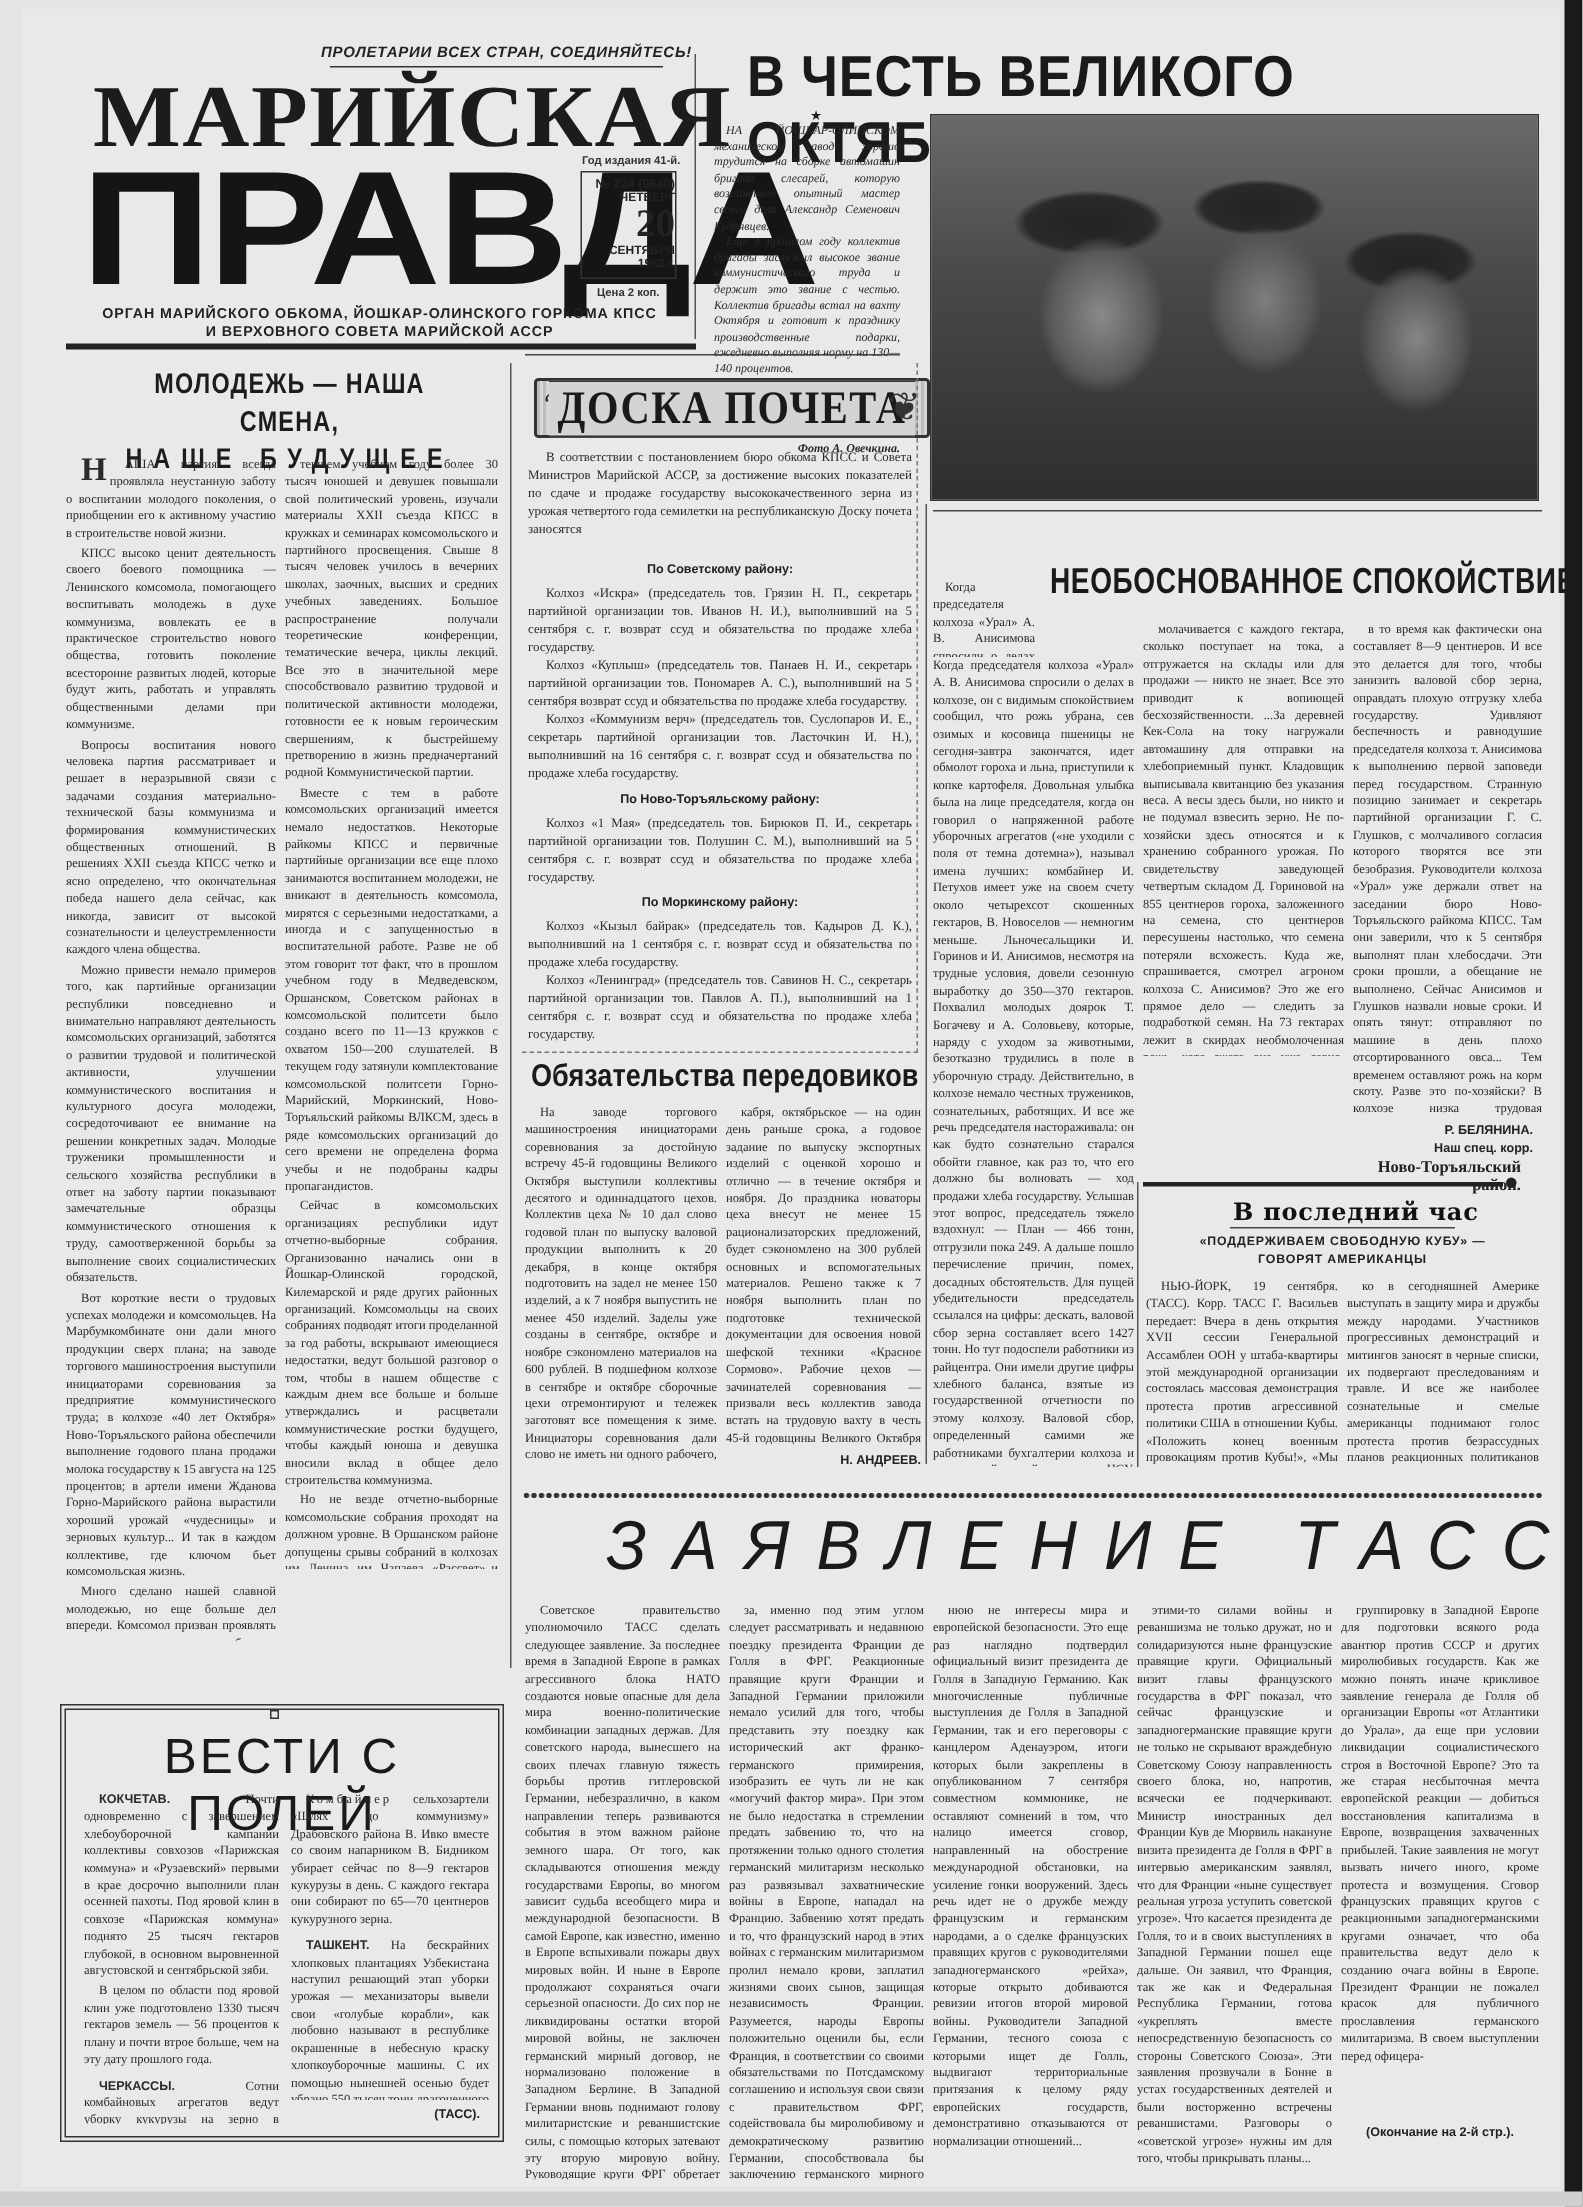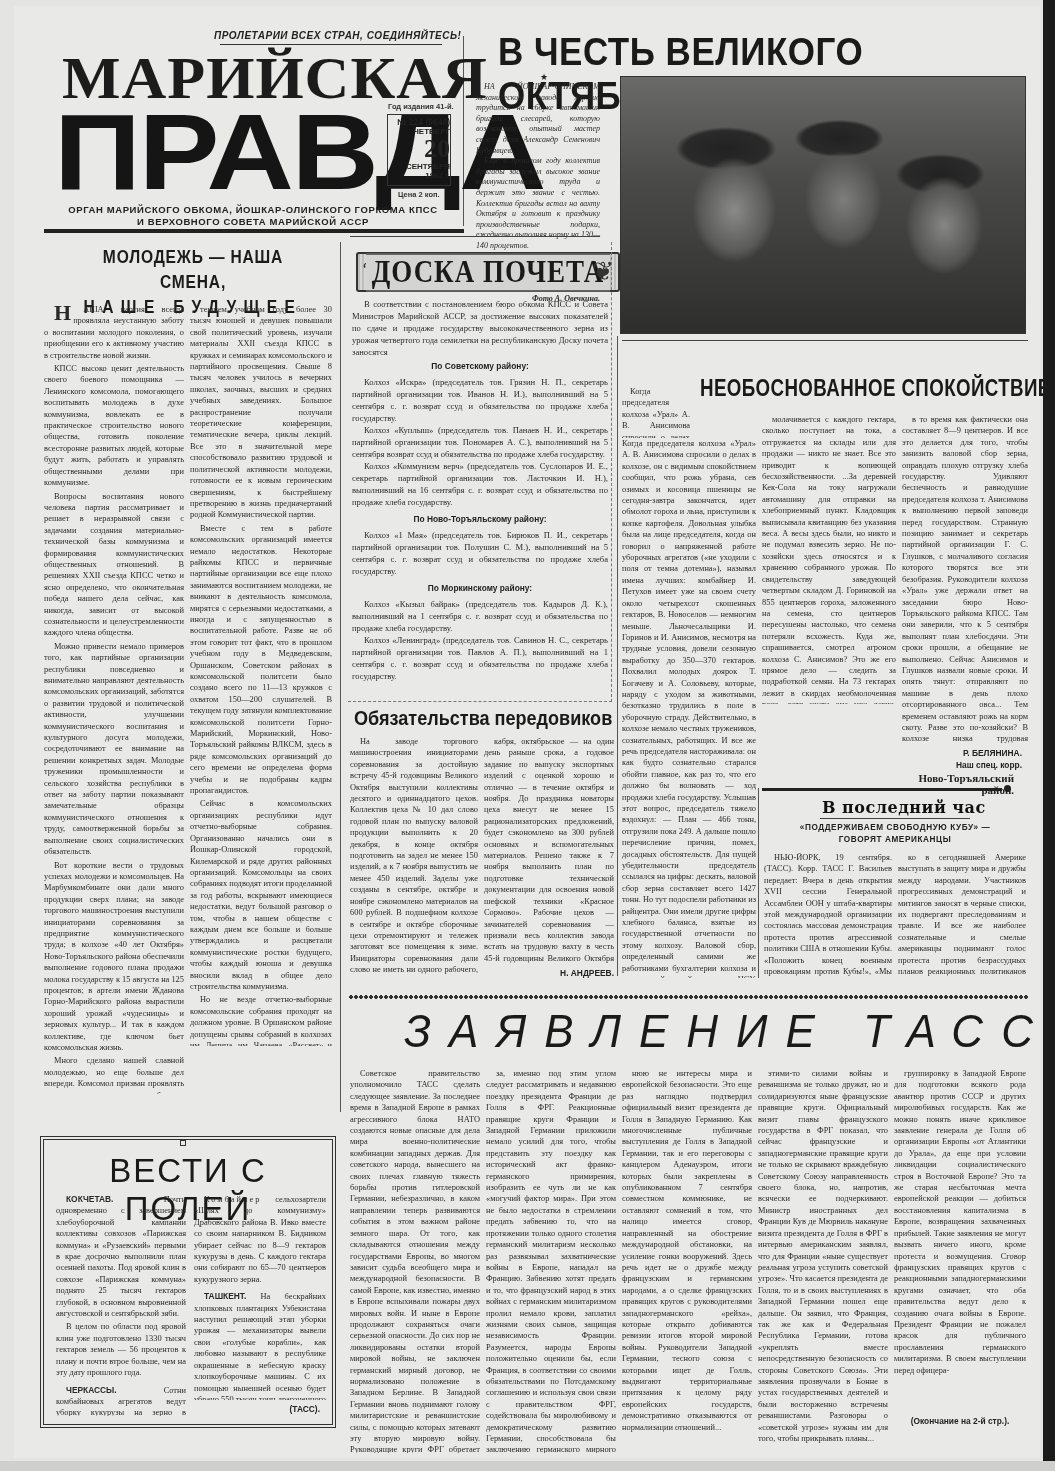--- a/index.html
+++ b/index.html
@@ -155,21 +155,21 @@
   </div>
 
   <div class="abs honor-banner" style="left:342px; top:246px; width:264px; height:40px;">
     <div class="wheat" style="left:4px;">❦</div>
     <span>ДОСКА ПОЧЕТА</span>
     <div class="wheat" style="right:4px;">❦</div>
   </div>
   <div class="abs dotted-frame" style="left:334px; top:236px; width:264px; height:460px;"></div>
   <div class="abs" style="left:338px; top:292px; width:256px;">
     <p class="honor-text">В соответствии с постановлением бюро обкома КПСС и Совета Министров Марийской АССР, за достижение высоких показателей по сдаче и продаже государству высококачественного зерна из урожая четвертого года семилетки на республиканскую Доску почета заносятся</p>
-    <div class="district" style="margin:3px 0 5px;">По Советскому району:</div>
+    <div class="district" style="margin:16px 0 5px;">По Советскому району:</div>
     <p class="honor-text">Колхоз «Искра» (председатель тов. Грязин Н. П., секретарь партийной организации тов. Иванов Н. И.), выполнивший на 5 сентября с. г. возврат ссуд и обязательства по продаже хлеба государству.</p>
     <p class="honor-text">Колхоз «Куплыш» (председатель тов. Панаев Н. И., секретарь партийной организации тов. Пономарев А. С.), выполнивший на 5 сентября возврат ссуд и обязательства по продаже хлеба государству.</p>
     <p class="honor-text">Колхоз «Коммунизм верч» (председатель тов. Суслопаров И. Е., секретарь партийной организации тов. Ласточкин И. Н.), выполнивший на 16 сентября с. г. возврат ссуд и обязательства по продаже хлеба государству.</p>
     <div class="district" style="margin:6px 0 5px;">По Ново-Торъяльскому району:</div>
     <p class="honor-text">Колхоз «1 Мая» (председатель тов. Бирюков П. И., секретарь партийной организации тов. Полушин С. М.), выполнивший на 5 сентября с. г. возврат ссуд и обязательства по продаже хлеба государству.</p>
     <div class="district" style="margin:6px 0 5px;">По Моркинскому району:</div>
     <p class="honor-text">Колхоз «Кызыл байрак» (председатель тов. Кадыров Д. К.), выполнивший на 1 сентября с. г. возврат ссуд и обязательства по продаже хлеба государству.</p>
     <p class="honor-text">Колхоз «Ленинград» (председатель тов. Савинов Н. С., секретарь партийной организации тов. Павлов А. П.), выполнивший на 1 сентября с. г. возврат ссуд и обязательства по продаже хлеба государству.</p>
   </div>
 

